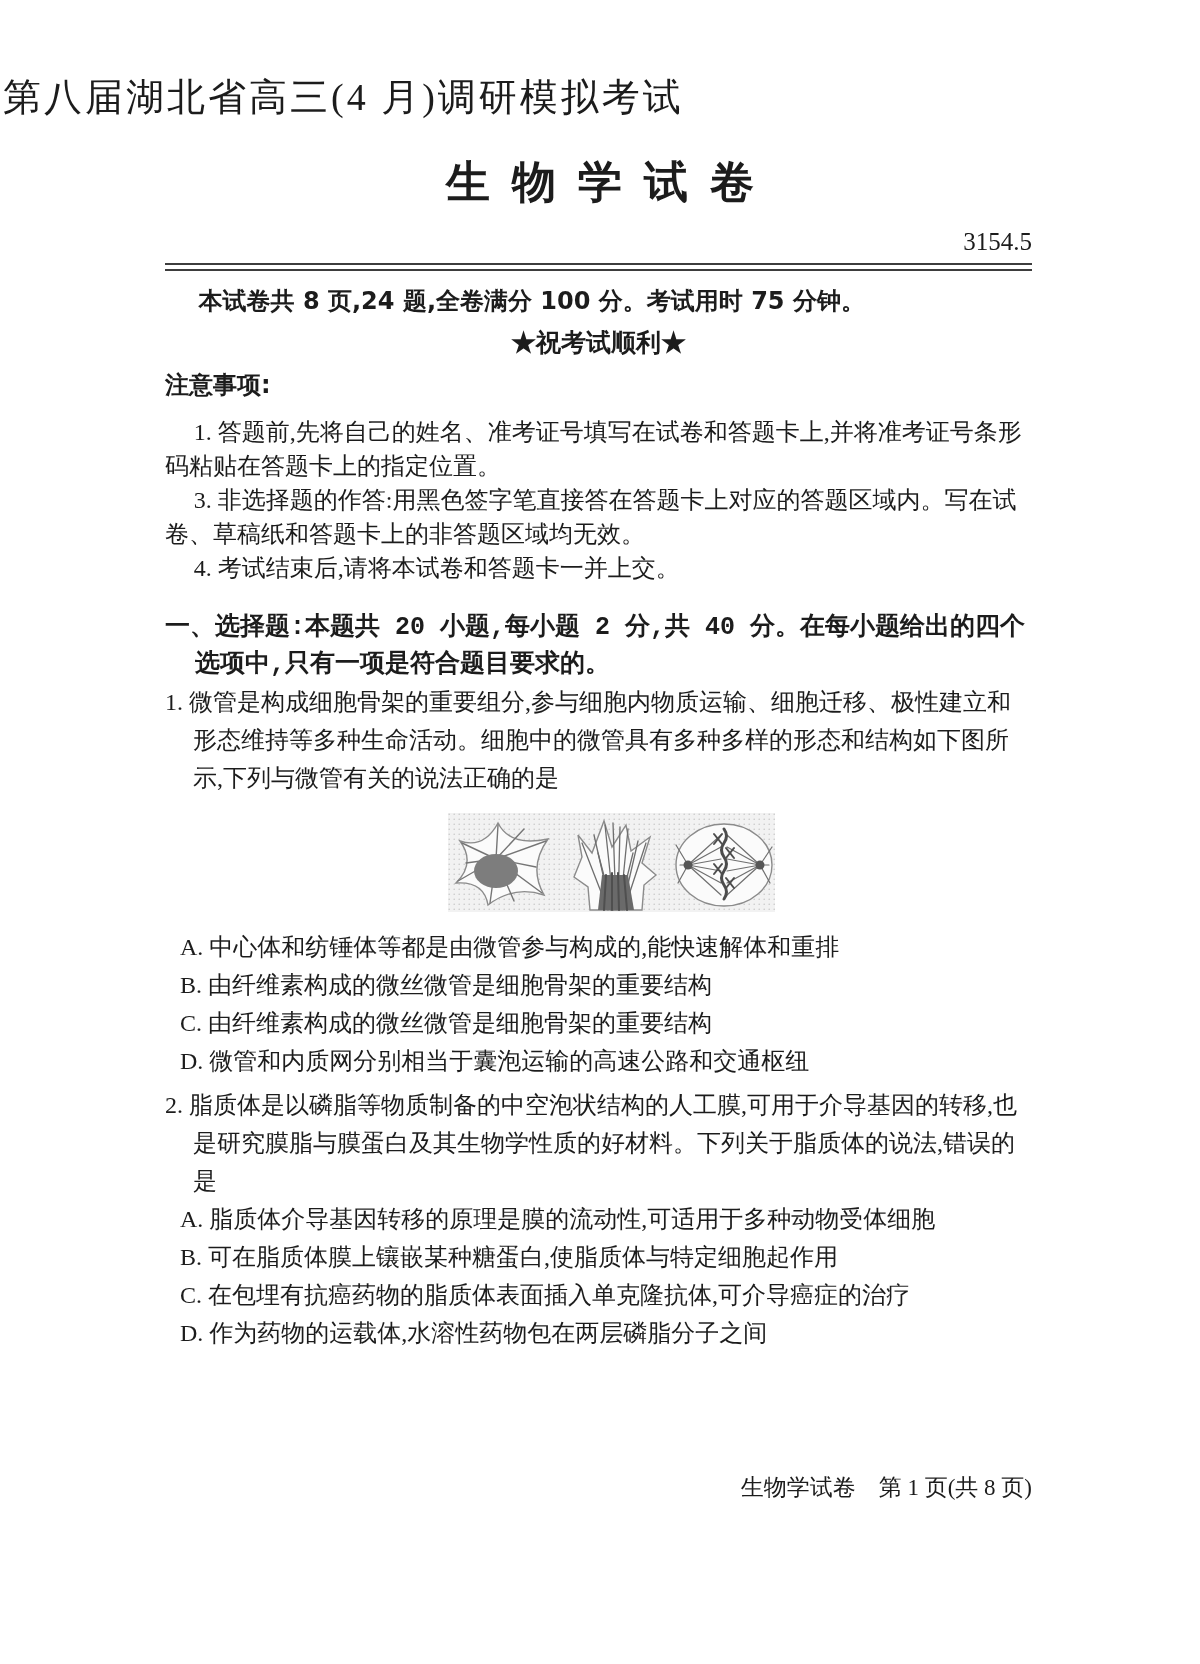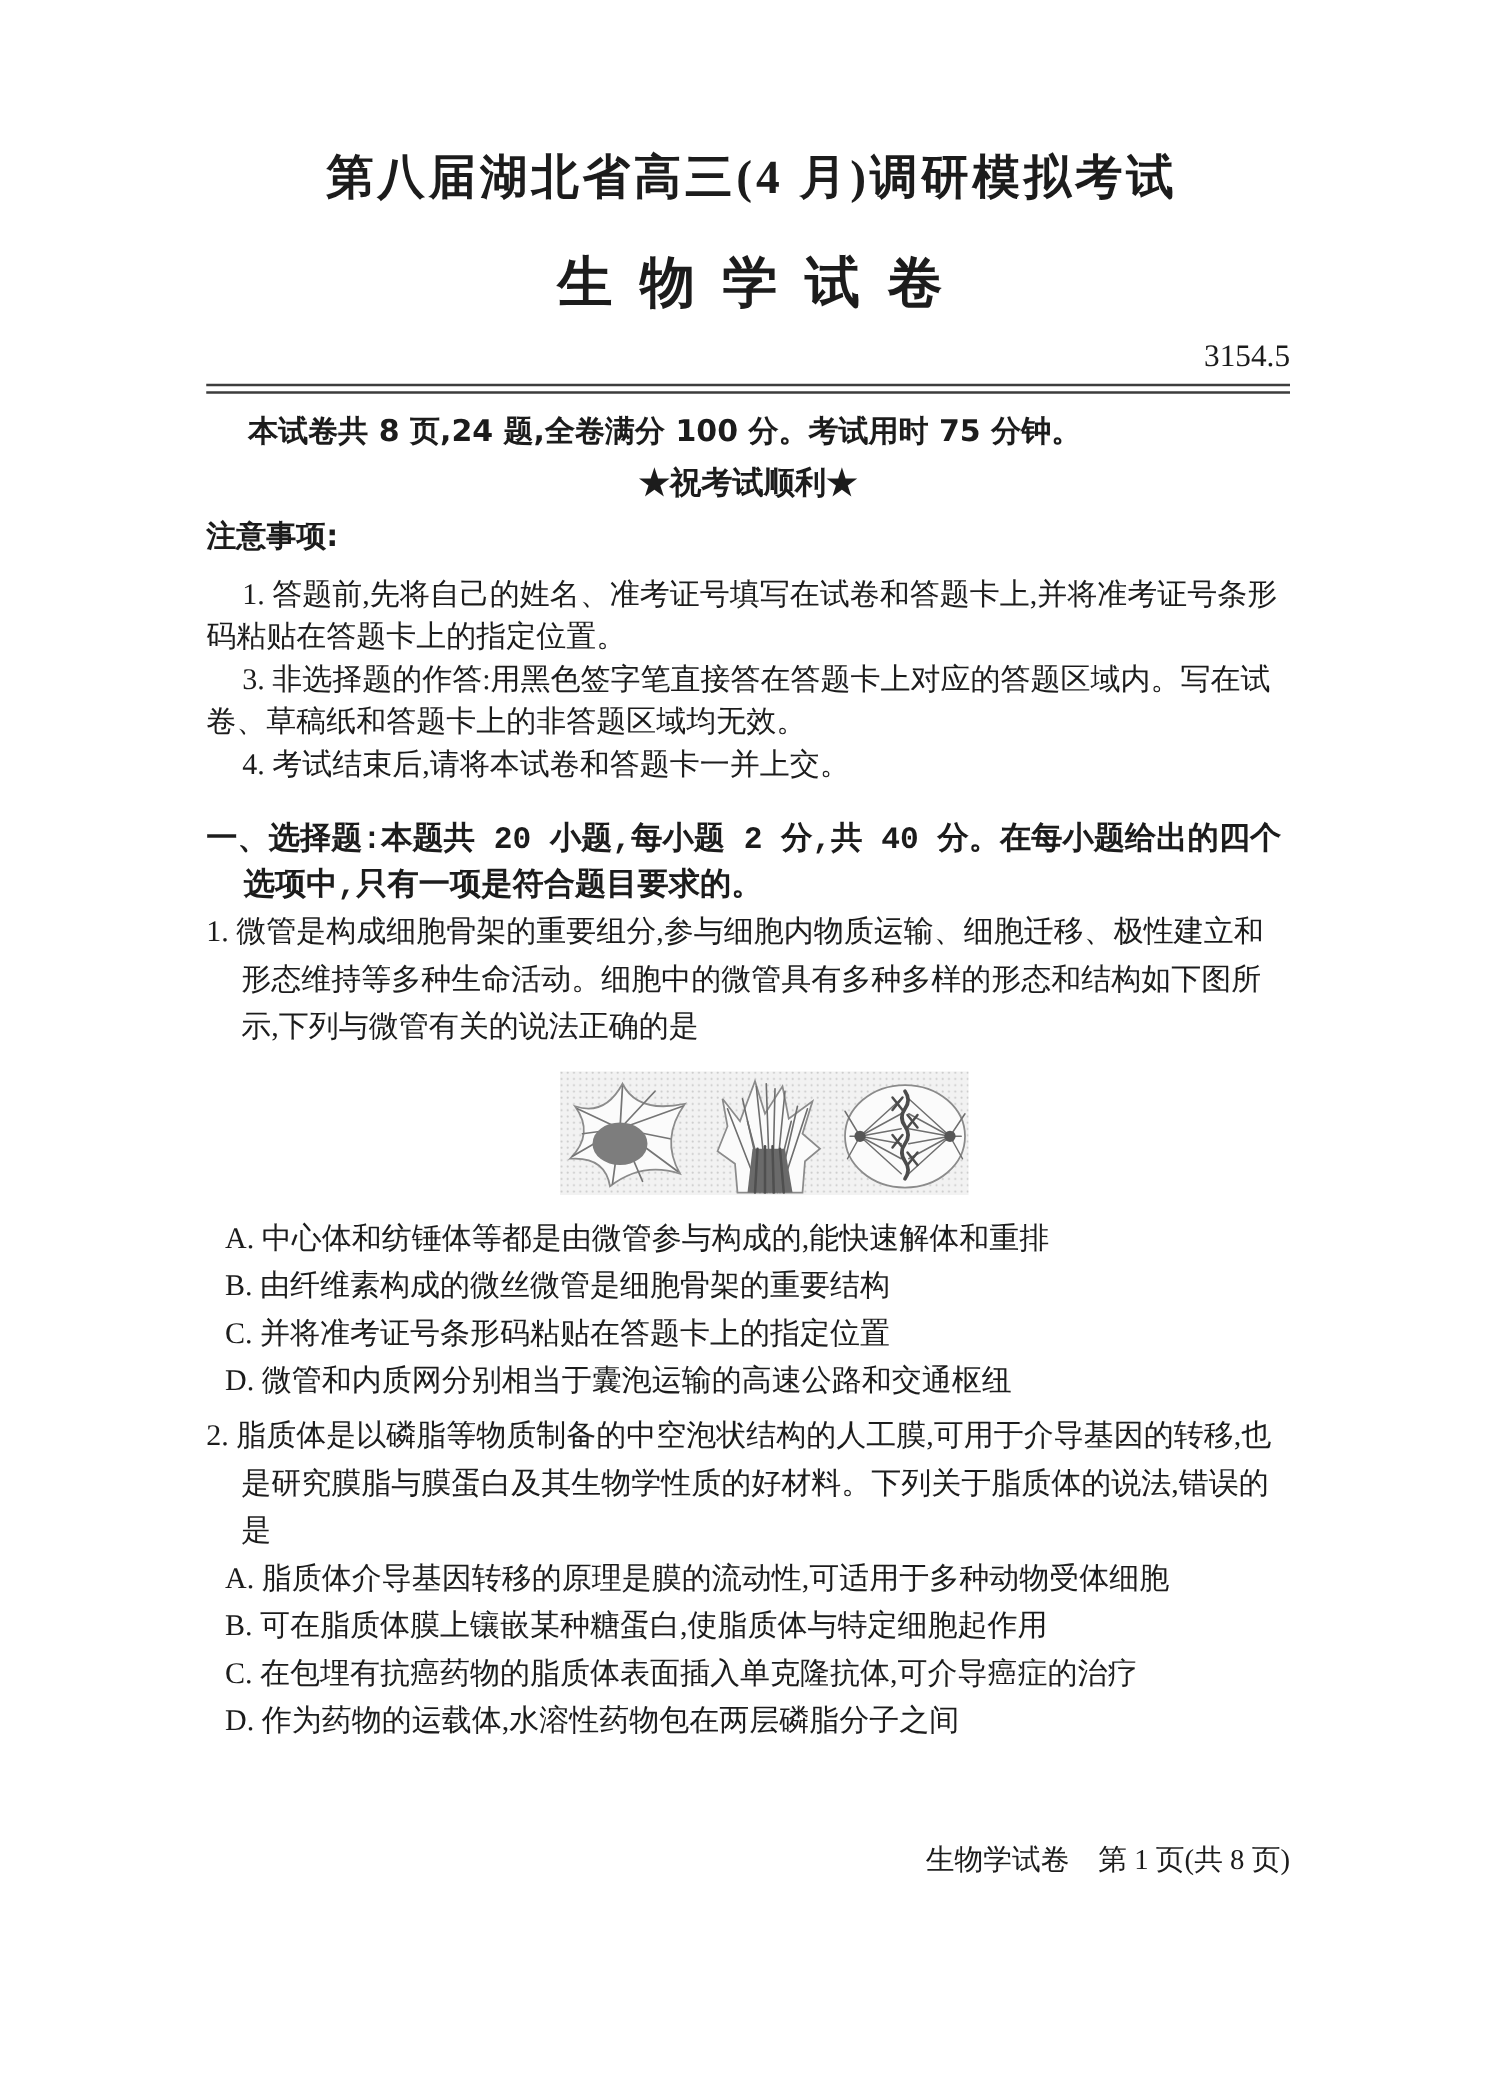--- a/index.html
+++ b/index.html
@@ -7,24 +7,23 @@
     position: relative;
     width: 1200px;
     height: 1664px;
     background: #ffffff;
     color: #1c1c1c;
     font-family: "Liberation Serif", "DejaVu Serif", serif;
     overflow: hidden;
   }
   .title {
     margin: 0;
-    padding-top: 116px;
-    text-align: center;
+    padding-top: 72px;
     font-family: "Liberation Serif", "DejaVu Serif", serif;
-    font-weight: 700;
+    font-weight: 400;
     font-size: 38px;
     letter-spacing: 3px;
     text-indent: 3px;
   }
   .subtitle {
     margin: 30px 0 0 0;
     text-align: center;
     font-family: "DejaVu Sans", "Liberation Sans", sans-serif;
     font-weight: 700;
     font-size: 44px;
@@ -224,21 +223,21 @@
               <line x1="274" y1="51" x2="266" y2="61"></line>
             <line x1="278" y1="65" x2="286" y2="75"></line>
               <line x1="286" y1="65" x2="278" y2="75"></line>
           </g>
         </g>
       </svg>
 
       <div class="options">
         <p class="option">A. 中心体和纺锤体等都是由微管参与构成的,能快速解体和重排</p>
         <p class="option">B. 由纤维素构成的微丝微管是细胞骨架的重要结构</p>
-        <p class="option">C. 并将准考证号条形码粘贴在答题卡上的指定位置</p>
+        <p class="option">C. 由纤维素构成的微丝微管是细胞骨架的重要结构</p>
         <p class="option">D. 微管和内质网分别相当于囊泡运输的高速公路和交通枢纽</p>
       </div>
     </div>
 
     <div class="question q2">
       <p class="stem"><span class="qnum">2.</span><span>脂质体是以磷脂等物质制备的中空泡状结构的人工膜,可用于介导基因的转移,也是研究膜脂与膜蛋白及其生物学性质的好材料。下列关于脂质体的说法,错误的是</span></p>
       <div class="options" style="margin-top:0;">
         <p class="option">A. 脂质体介导基因转移的原理是膜的流动性,可适用于多种动物受体细胞</p>
         <p class="option">B. 可在脂质体膜上镶嵌某种糖蛋白,使脂质体与特定细胞起作用</p>
         <p class="option">C. 在包埋有抗癌药物的脂质体表面插入单克隆抗体,可介导癌症的治疗</p>

